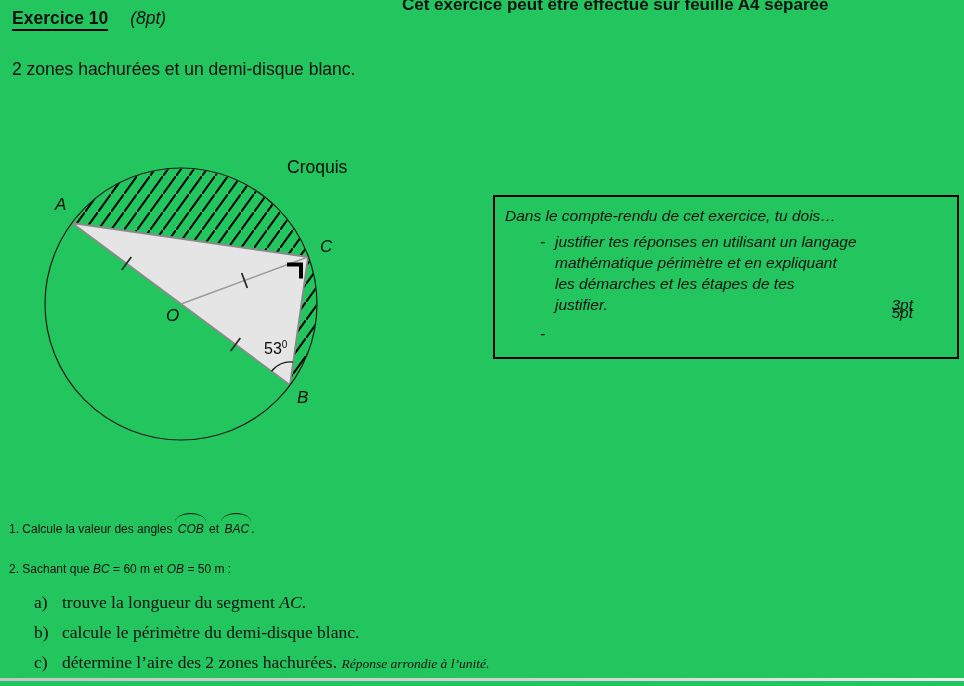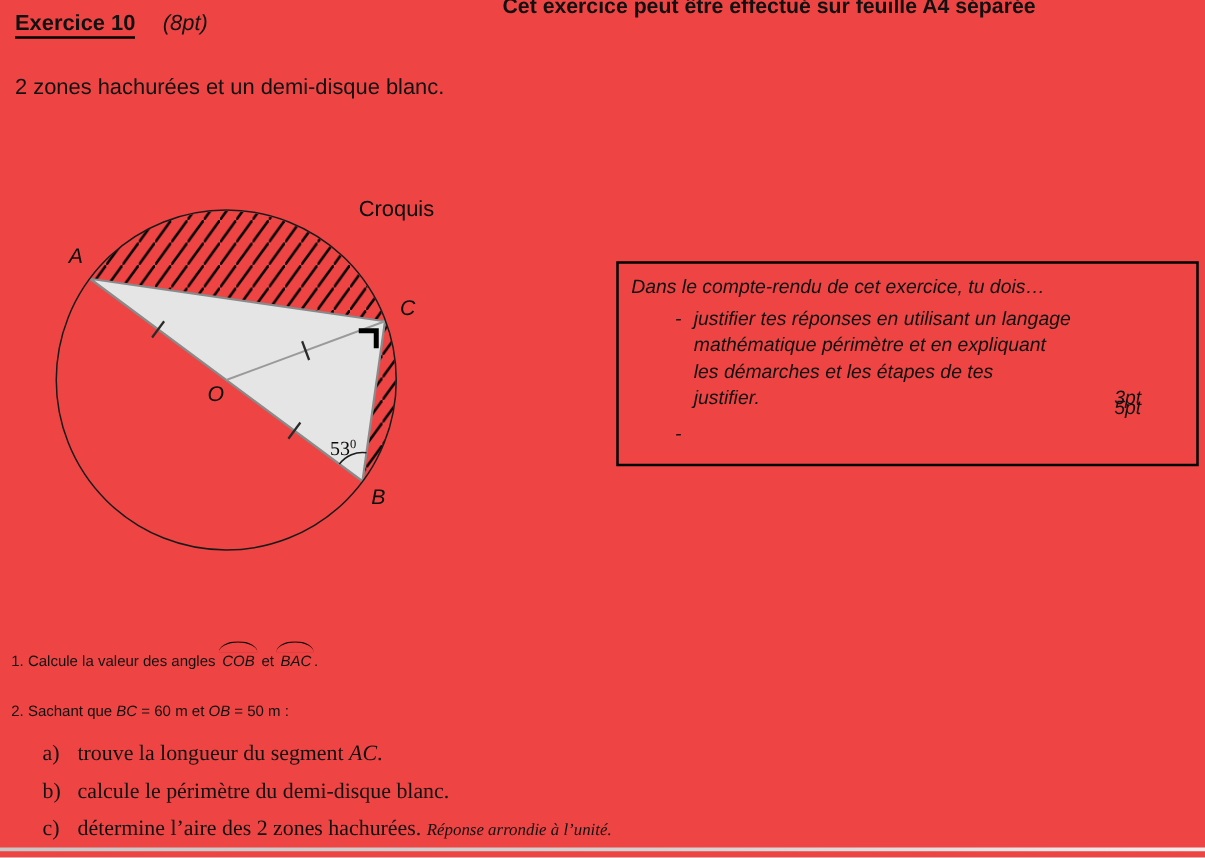--- a/index.html
+++ b/index.html
@@ -1,18 +1,18 @@
 <!DOCTYPE html>
 <html><head>
 <meta charset="utf-8">
 <style>
   html,body{margin:0;padding:0;background:#fff;}
   *{box-sizing:border-box;}
   .page{
-    position:relative;width:964px;height:686px;overflow:hidden;background:#ef4444;
+    position:relative;width:964px;height:686px;overflow:hidden;background:#22c55e;
     font-family:"Liberation Sans","DejaVu Sans",sans-serif;color:#111;
   }
   .it{font-style:italic;}
   .sm{font-size:13.5px;font-style:italic;}
   
   .hat{font-style:italic;position:relative;display:inline-block;padding:0 2px;}
   .hat::before{
     content:"";position:absolute;left:-1px;right:0;top:-5px;height:8px;
     border-top:1.8px solid #000;
     border-radius:50% 50% 0 0 / 100% 100% 0 0;
@@ -21,25 +21,25 @@
   .title-row{position:absolute;left:12px;top:7px;font-size:17.5px;line-height:22px;white-space:nowrap;}
   .ex-title{font-weight:bold;border-bottom:2px solid #000;padding-bottom:1px;}
   .ex-points{font-style:italic;margin-left:17px;}
   .top-note{position:absolute;left:402px;top:-5px;font-size:17px;font-weight:bold;white-space:nowrap;}
   
   .intro{position:absolute;left:12px;top:59px;font-size:17.5px;line-height:21.5px;width:760px;}
   
   .figure-svg{position:absolute;left:20px;top:140px;}
   .fig-label{position:absolute;font-size:17px;font-style:italic;line-height:1;color:#0a0a0a;}
   .fig-caption{position:absolute;left:287px;top:159px;font-size:17.5px;line-height:1;color:#0a0a0a;}
-  .angle-label{position:absolute;left:264px;top:352px;font-size:16px;line-height:1;color:#0a0a0a;font-family:Liberation Serif, serif;}
+  .angle-label{position:absolute;left:264px;top:341px;font-size:16px;line-height:1;color:#0a0a0a;}
   .angle-label .sup{font-size:10px;position:relative;top:-6px;}
   
   .info-box{
-    position:absolute;left:493px;top:209px;width:466px;height:164px;
+    position:absolute;left:493px;top:195px;width:466px;height:164px;
     border:2px solid #000;padding:8px 10px;font-size:15.5px;font-style:italic;line-height:21px;
   }
   .box-title{margin-bottom:5px;}
   .box-item{position:relative;padding-left:50px;margin-top:0;}
   .box-item + .box-item{margin-top:8px;}
   .box-dash{position:absolute;left:35px;top:0;}
   .box-points{position:absolute;right:34px;bottom:0;}
   
   .q-line{position:absolute;left:9px;font-size:12px;line-height:22px;white-space:nowrap;}
   .sub-item{position:absolute;left:34px;font-size:17.5px;line-height:22px;white-space:nowrap;font-family:Liberation Serif, serif;}

